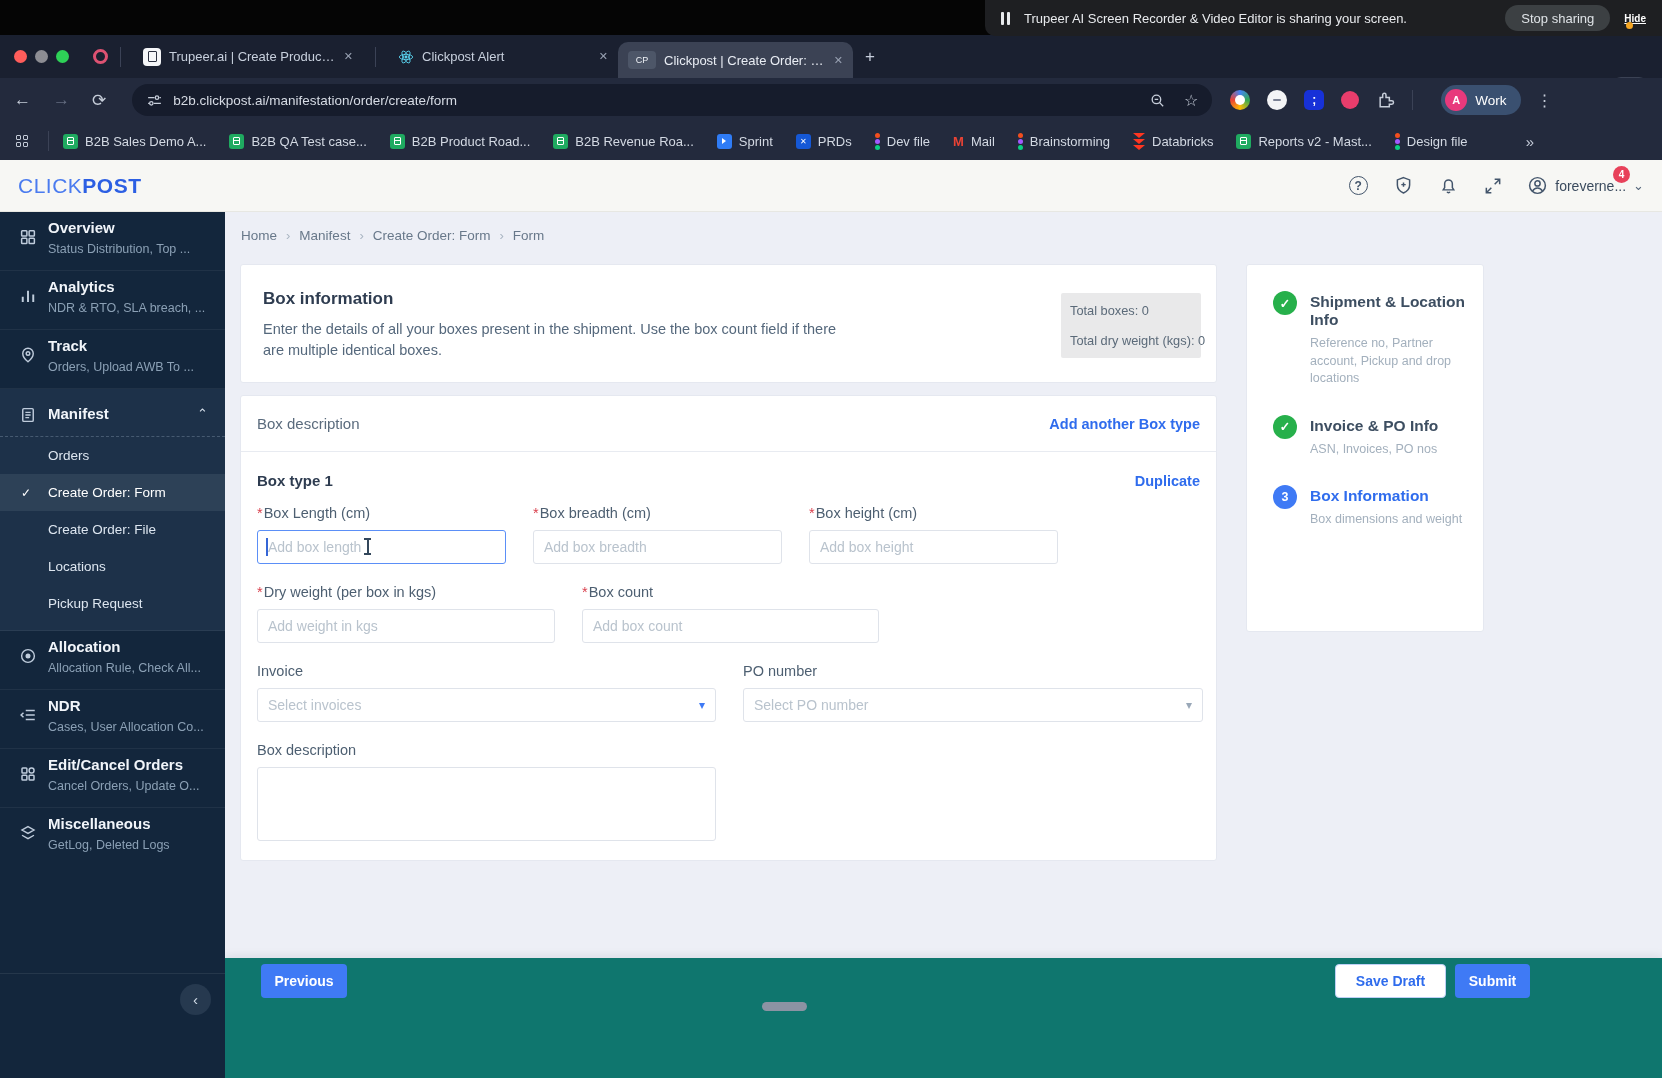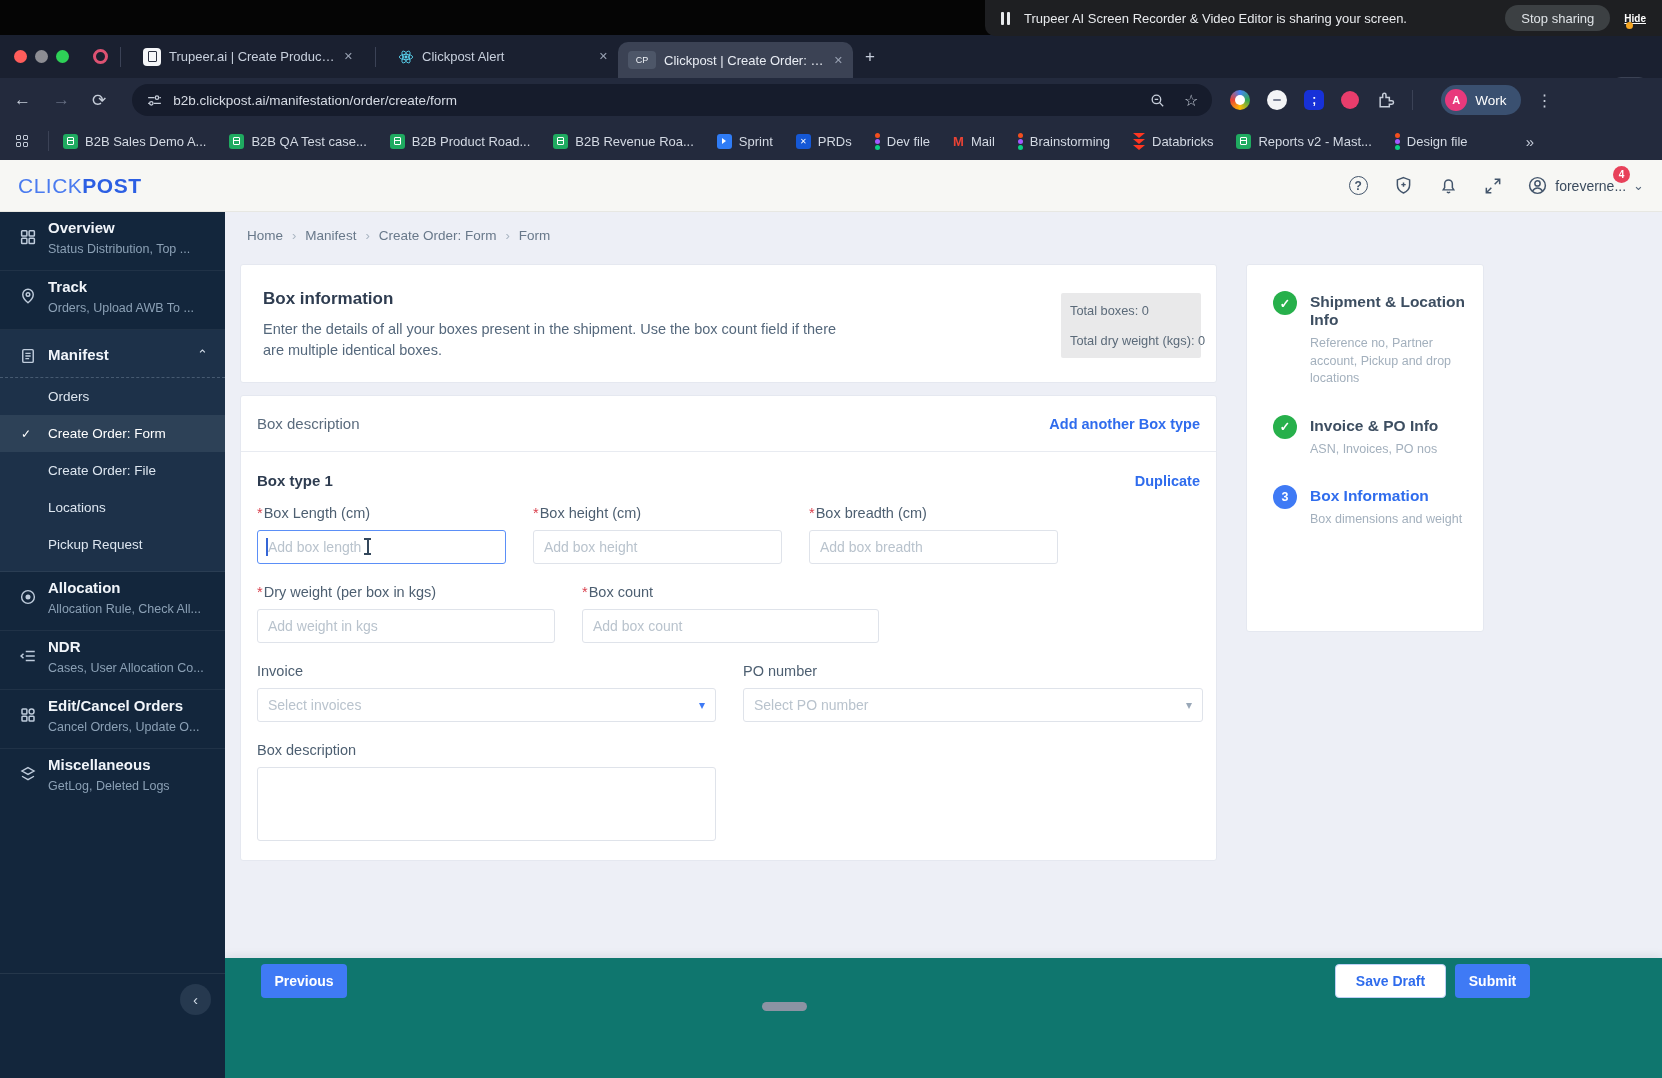--- a/index.html
+++ b/index.html
@@ -86,21 +86,21 @@
   .manifest-head{position:relative;padding:16px 14px 14px 48px;border-bottom:1px dashed rgba(148,168,190,.35);cursor:pointer}
   .manifest-head .s-icon{position:absolute;left:19px;top:17px;color:#bfccdc}
   .man-chev{position:absolute;right:17px;top:17px;font-size:13px;color:#cfd9e5}
   .sub-row{position:relative;height:37px;display:flex;align-items:center;padding-left:48px;font-size:13.5px;color:#dde6f0;cursor:pointer}
   .sub-row.active{background:#2d4157;color:#fff}
   .sub-check{position:absolute;left:21px;font-size:12px;color:#fff}
   .side-foot-line{position:absolute;left:0;right:0;bottom:104px;border-top:1px solid rgba(255,255,255,.08)}
   .collapse-btn{position:absolute;right:14px;bottom:63px;width:31px;height:31px;border-radius:50%;background:#26394f;color:#d3dde8;display:flex;align-items:center;justify-content:center;font-size:15px;cursor:pointer}
   
   .main{position:absolute;top:212px;left:225px;width:1437px;height:866px;background:#edeff6;overflow:hidden}
-  .crumbs{position:absolute;top:16px;left:22px;display:flex;align-items:flex-end;gap:9px;font-size:13.5px;color:#68788a}
+  .crumbs{position:absolute;top:16px;left:16px;display:flex;align-items:flex-end;gap:9px;font-size:13.5px;color:#68788a}
   .crumbs .sep{color:#a9b5c2;font-size:13px}
   .crumb{cursor:pointer}
   .card{position:absolute;background:#fff;border:1px solid #e5e8f0;border-radius:3px}
   .card1{left:15px;top:52px;width:977px;height:119px;padding:24px 22px}
   .c1-title{font-size:17px;font-weight:700;color:#2e3c50}
   .c1-desc{font-size:14.5px;color:#55687c;line-height:1.45;margin-top:10px;max-width:590px}
   .totals{position:absolute;right:15px;top:28px;width:140px;background:#e9e9ea;border-radius:2px;padding:10px 9px;font-size:12.8px;color:#5b6a79}
   .totals .tline{white-space:nowrap}
   .totals .tline + .tline{margin-top:15px}
   .card2{left:15px;top:183px;width:977px;height:466px}
@@ -383,20 +383,29 @@
           <rect x="13.5" y="3.5" width="7" height="7" rx="1"></rect>
           <rect x="3.5" y="13.5" width="7" height="7" rx="1"></rect>
           <rect x="13.5" y="13.5" width="7" height="7" rx="1"></rect>
         </svg>
     </span>
     <div class="s-label">Overview</div>
     <div class="s-sub">Status Distribution, Top ...</div>
   </div>
   <div class="side-item">
     <span class="s-icon">
+      <svg width="18" height="18" viewBox="0 0 24 24" fill="none" stroke="currentColor" stroke-width="2.6">
+          <path d="M5 20v-7M12 20V5M19 20v-10"></path>
+        </svg>
+    </span>
+    <div class="s-label">Analytics</div>
+    <div class="s-sub">NDR &amp; RTO, SLA breach, ...</div>
+  </div>
+  <div class="side-item">
+    <span class="s-icon">
       <svg width="18" height="18" viewBox="0 0 24 24" fill="none" stroke="currentColor" stroke-width="1.9">
           <path d="M12 21s-7-5.4-7-11a7 7 0 1 1 14 0c0 5.6-7 11-7 11z"></path>
           <circle cx="12" cy="10" r="2.4"></circle>
         </svg>
     </span>
     <div class="s-label">Track</div>
     <div class="s-sub">Orders, Upload AWB To ...</div>
   </div>
 
   <div class="manifest-wrap">
@@ -509,26 +518,26 @@
       <div class="f-row">
         <div class="f-group">
           <div class="f-label"><span class="req">*</span><span>Box Length (cm)</span></div>
           <div class="focus-wrap">
             <input class="field w216 focused" placeholder="Add box length" style="">
             <span class="caret-line"></span>
             <span class="ibeam"></span>
           </div>
         </div>
         <div class="f-group">
+          <div class="f-label"><span class="req">*</span><span>Box breadth (cm)</span></div>
+          <input class="field w216" placeholder="Add box breadth" style="">
+        </div>
+        <div class="f-group">
           <div class="f-label"><span class="req">*</span><span>Box height (cm)</span></div>
           <input class="field w216" placeholder="Add box height" style="">
-        </div>
-        <div class="f-group">
-          <div class="f-label"><span class="req">*</span><span>Box breadth (cm)</span></div>
-          <input class="field w216" placeholder="Add box breadth" style="">
         </div>
       </div>
 
       <div class="f-row">
         <div class="f-group">
           <div class="f-label"><span class="req">*</span><span>Dry weight (per box in kgs)</span></div>
           <input class="field w298" placeholder="Add weight in kgs" style="">
         </div>
         <div class="f-group">
           <div class="f-label"><span class="req">*</span><span>Box count</span></div>

